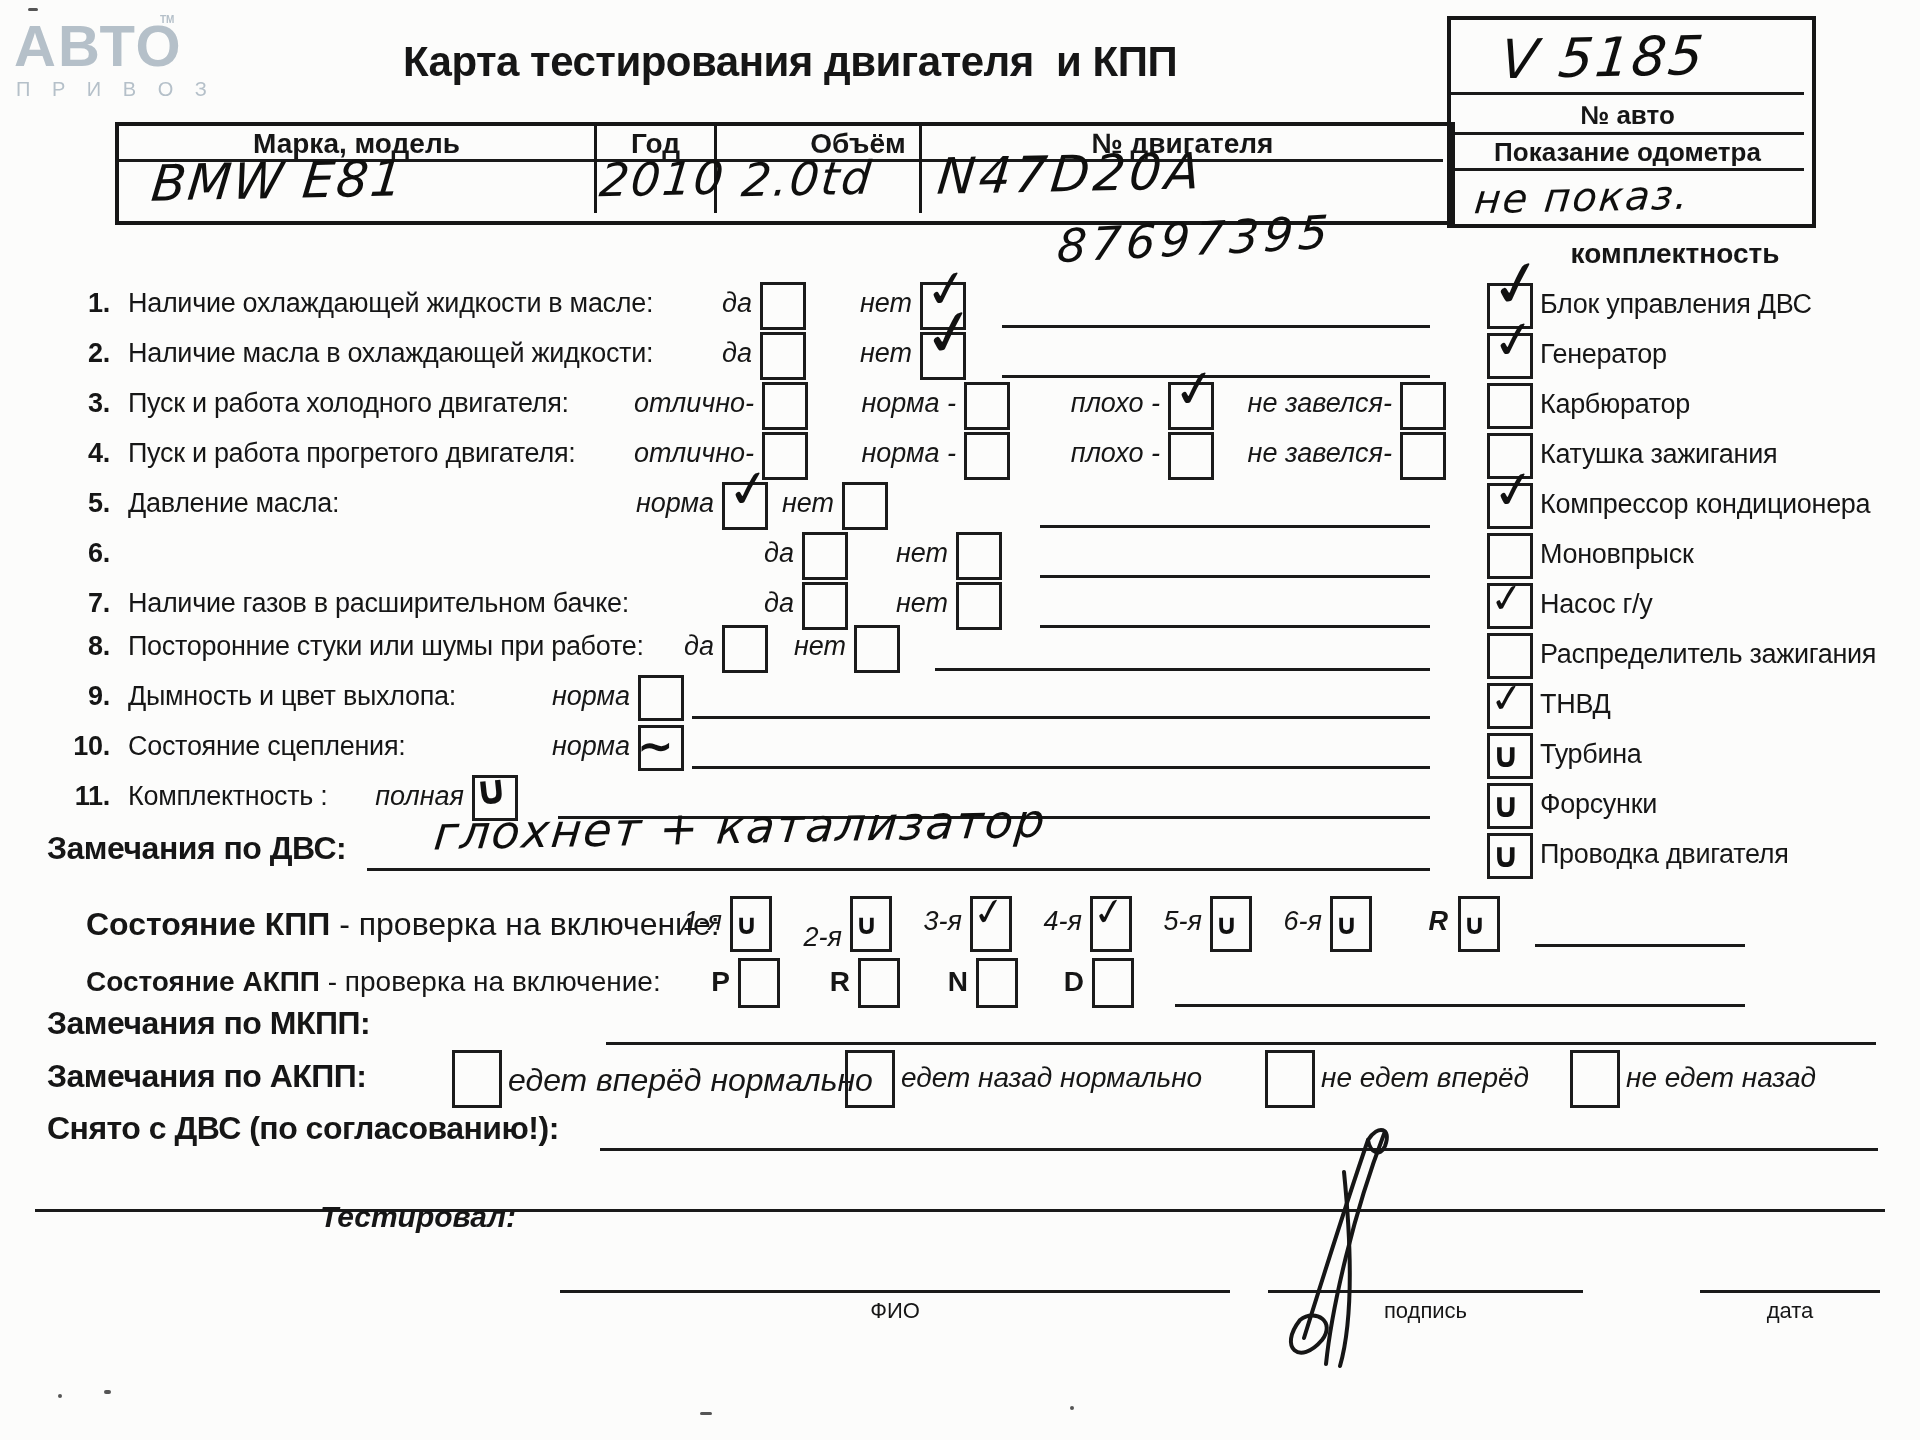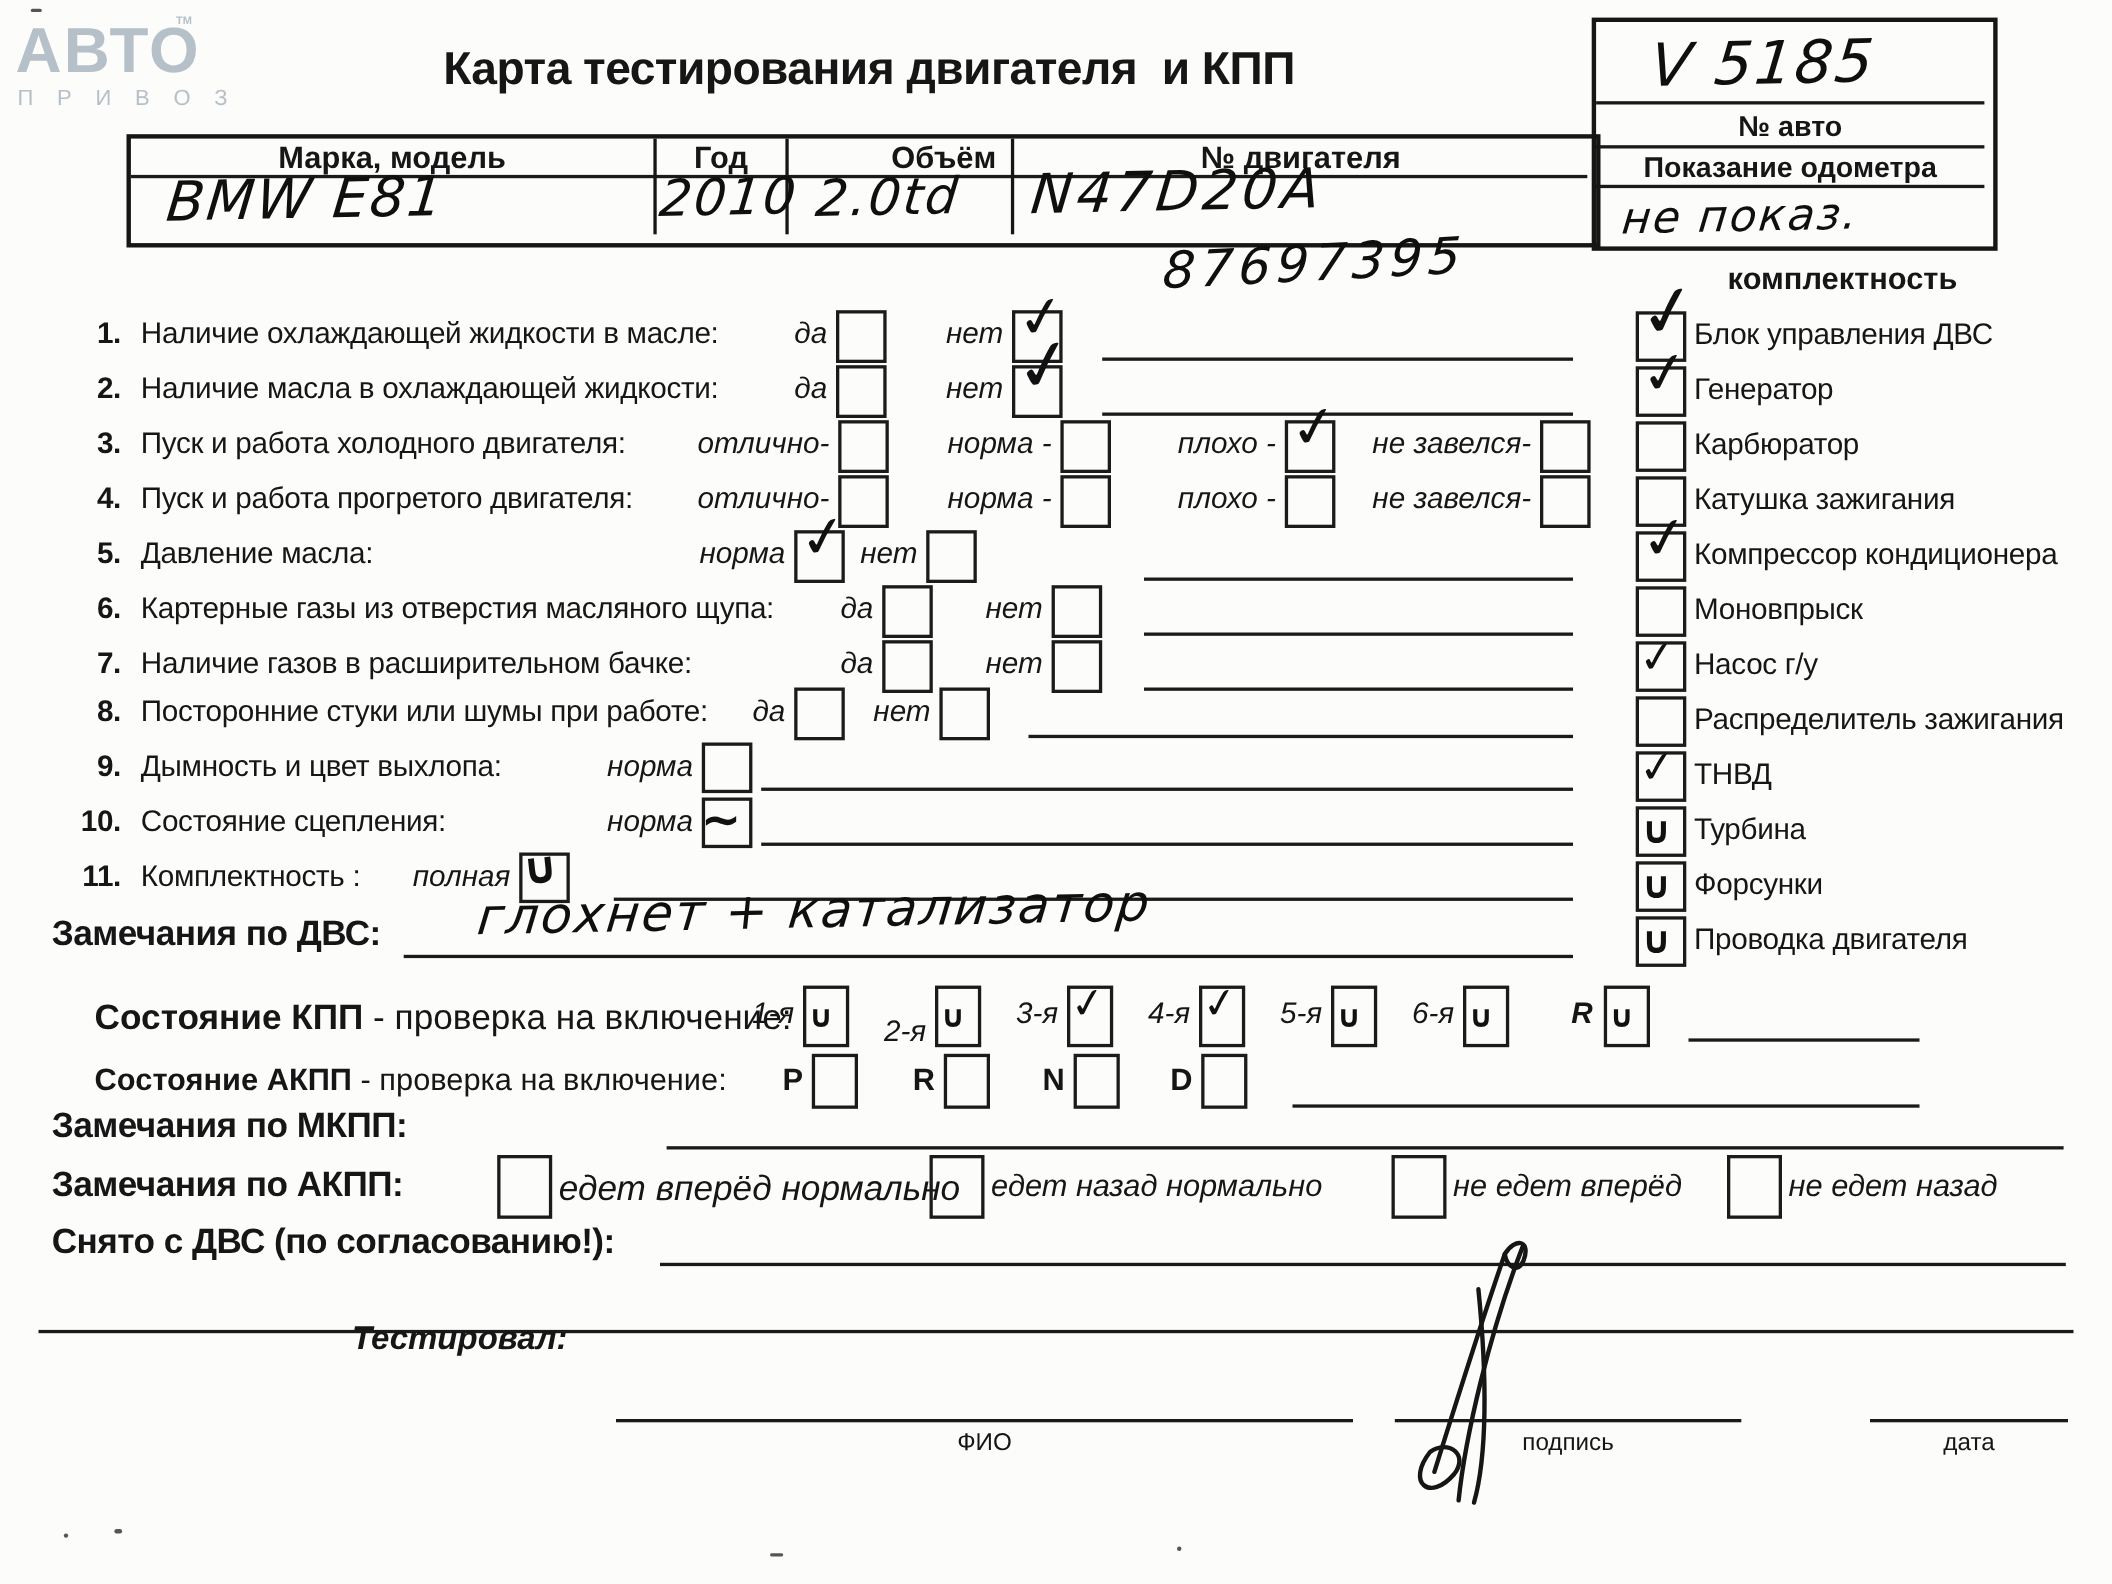--- a/index.html
+++ b/index.html
@@ -135,21 +135,20 @@
     <span class="cb cb-m on" style="left:722px;top:0;">
         <span class="mark mk-n">✓</span>
       </span>
     <span class="abs opt rt" style="left:740px;top:6px;width:94px;">нет</span>
     <span class="cb cb-m" style="left:842px;top:0;"></span>
     <span class="abs ln" style="left:1040px;top:0;width:390px;height:43px;"></span>
   </div>
 
   <div class="abs" style="left:0;top:532px;width:1920px;height:50px;">
     <span class="abs b item rt" style="left:60px;top:6px;width:50px;">6.</span>
-    <span class="abs item" style="left:128px;top:6px;">Картерные газы из отверстия масляного щупа:</span>
     <span class="abs opt rt" style="left:698px;top:6px;width:96px;">да</span>
     <span class="cb cb-m" style="left:802px;top:0;"></span>
     <span class="abs opt rt" style="left:844px;top:6px;width:104px;">нет</span>
     <span class="cb cb-m" style="left:956px;top:0;"></span>
     <span class="abs ln" style="left:1040px;top:0;width:390px;height:43px;"></span>
   </div>
 
   <div class="abs" style="left:0;top:582px;width:1920px;height:50px;">
     <span class="abs b item rt" style="left:60px;top:6px;width:50px;">7.</span>
     <span class="abs item" style="left:128px;top:6px;">Наличие газов в расширительном бачке:</span>

